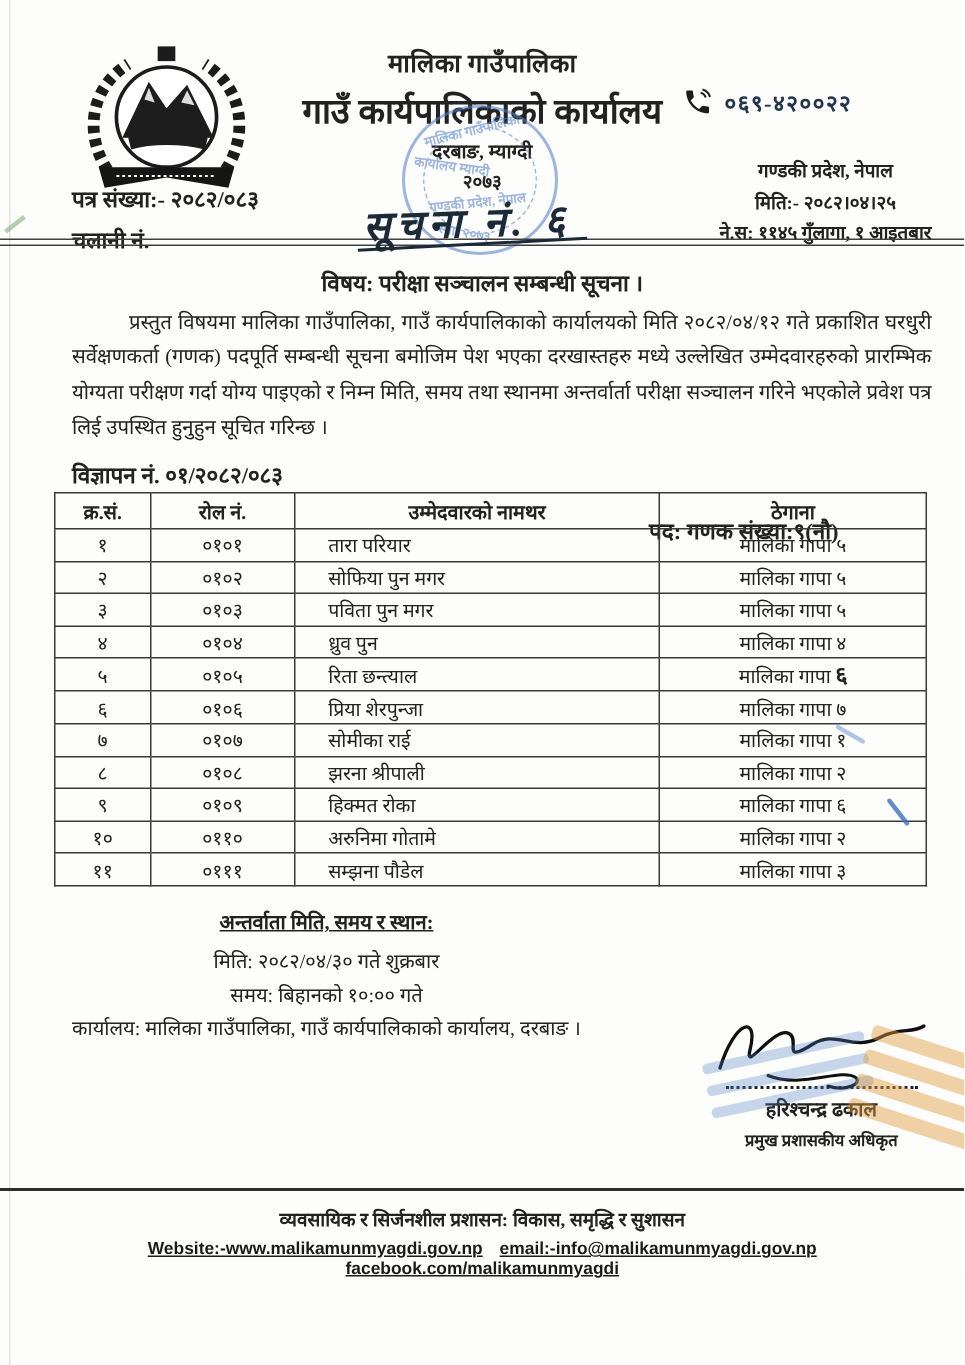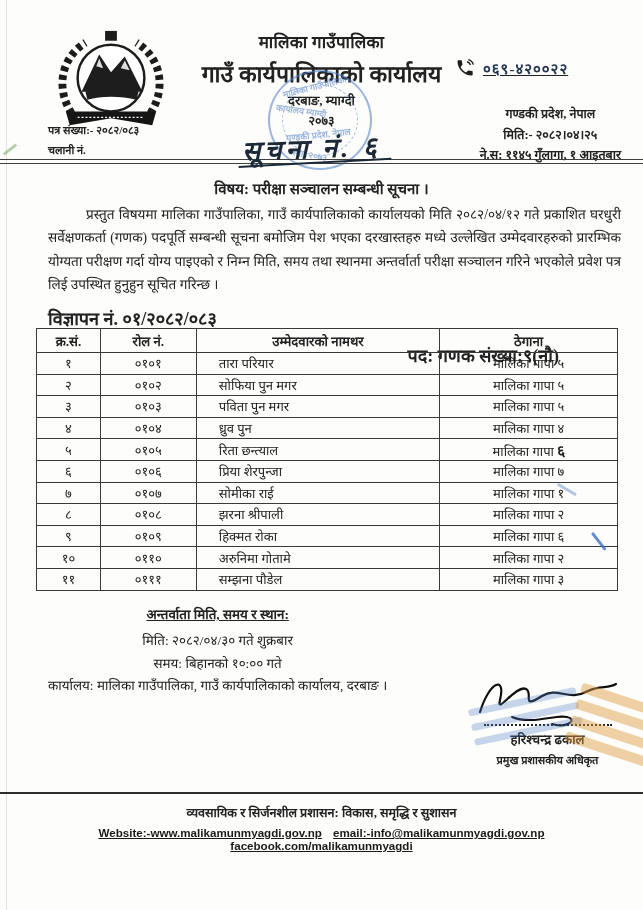--- a/index.html
+++ b/index.html
@@ -24,45 +24,45 @@
 
   .stamp-blue { position:absolute; left:268px; top:70px; width:104px; height:100px;
     border:2px solid #4d7cc7; border-radius:50%; opacity:.55; pointer-events:none; }
   .stamp-blue .inner { position:absolute; inset:12px; border:1.5px dashed #4d7cc7; border-radius:50%; }
   .stamp-frag { position:absolute; color:#4d7cc7; font-size:9px; white-space:nowrap; font-weight:bold; }
   .sf0 { left:12px; top:8px;  transform:rotate(-14deg); }
   .sf1 { left:6px;  top:32px; transform:rotate(8deg); }
   .sf2 { left:16px; top:56px; transform:rotate(-6deg); }
   .sf3 { left:22px; top:76px; transform:rotate(10deg); }
 
-  .phone-row { position:absolute; left:455px; top:58px; display:flex; align-items:flex-start; gap:8px;text-decoration:underline; }
+  .phone-row { position:absolute; left:455px; top:58px; display:flex; align-items:flex-start; gap:8px; }
   .phone-row svg { width:20px; height:20px; }
   .phone-num { font-size:15px; font-weight:bold; color:#24364f; letter-spacing:1px; }
 
   .right-meta { position:absolute; right:22px; top:104px; text-align:center;
     font-size:12.5px; font-weight:bold; line-height:1.65; }
-  .left-meta { position:absolute; left:48px; top:121px; font-size:11px;
+  .left-meta { position:absolute; left:48px; top:121px; font-size:15px;
     font-weight:bold; line-height:1.8; }
 
   .double-rule { position:absolute; left:0; right:0; top:159px; height:5px;
     border-top:1.6px solid #3f3f3f; border-bottom:1px solid #3f3f3f; }
 
   .handwritten { position:absolute; left:242px; top:129px; font-size:27px;
     color:#1c2a38; transform:rotate(-2deg); font-style:italic;
     letter-spacing:4px; font-weight:bold; }
   .handwritten .hw-underline { position:absolute; left:-4px; right:-10px; bottom:2px;
     height:2px; background:#1c2a38; transform:rotate(-1deg); }
 
   
   .subject { position:absolute; top:178px; left:0; right:0; text-align:center;
     font-size:15px; font-weight:bold; }
   .body-text { position:absolute; top:203px; left:48px; right:22px;
     font-size:13.6px; line-height:1.72; text-align:justify; text-indent:38px; }
   .advert-row { position:absolute; top:306px; left:48px; right:22px;
-    display:flex; justify-content:space-between; font-size:18px; font-weight:bold; }
+    display:flex; justify-content:space-between; font-size:15px; font-weight:bold; }
   .advert-row .post { margin-right:62px;margin-top:37px; }
 
   
   table.cand { position:absolute; top:328px; left:36px; width:582px;
     border-collapse:collapse; font-size:13px; }
   .cand th, .cand td { border:1.2px solid #3a3a3a; padding:0 6px; height:21.6px; }
   .cand th { font-weight:bold; text-align:center; font-size:13.2px; height:24px; }
   .cand td.c-sn   { width:64px;  text-align:center; }
   .cand td.c-roll { width:96px;  text-align:center; }
   .cand td.c-name { width:244px; text-align:left; padding-left:22px; }

